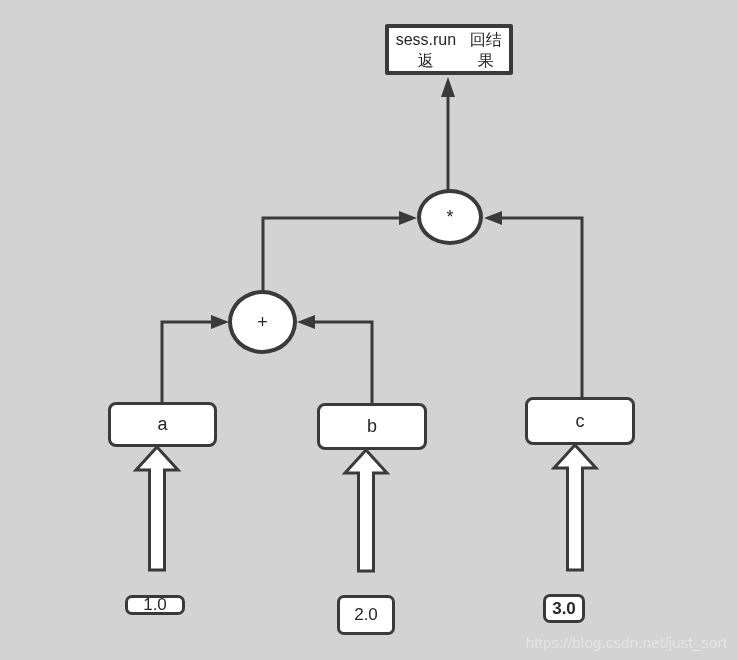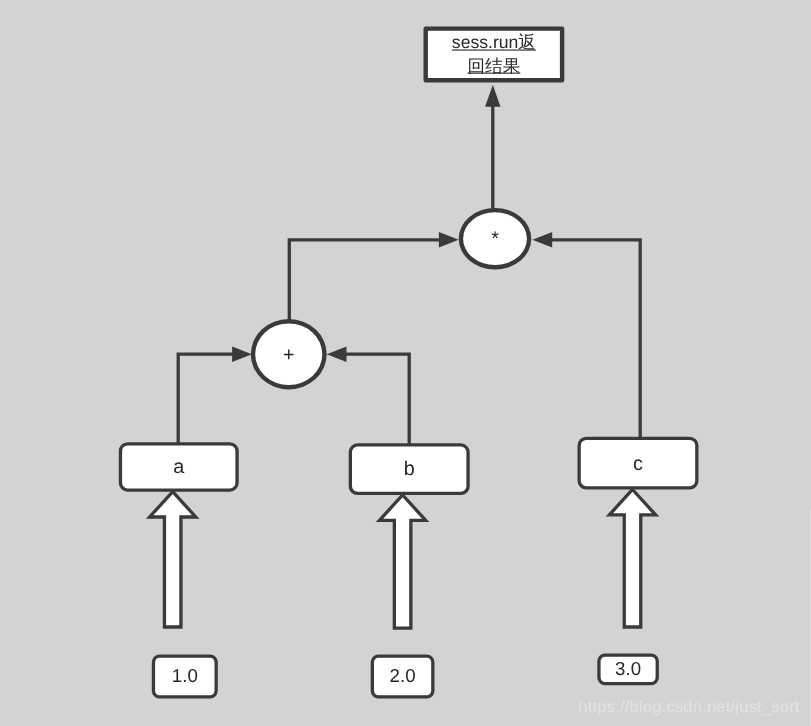--- a/index.html
+++ b/index.html
@@ -28,37 +28,37 @@
     position:absolute;
     background:var(--node-fill, #ffffff);
     border:3px solid var(--stroke, #3a3a3a);
     display:flex; align-items:center; justify-content:center;
     color:var(--text, #26262e);
   }
 
   .result-box {
     left:385px; top:24px; width:128px; height:51px;
     border-width:4px; border-radius:2px;
-    flex-direction:column;
-    font-size:16px; line-height:21px; text-align:center;text-decoration:underline;
+    flex-direction:row;
+    font-size:16px; line-height:21px; text-align:center;
   }
 
   .circle { border-radius:50%; border-width:4px; font-size:18px; }
   .mul-node { left:417px; top:189px; width:66px; height:56px; }
   .add-node { left:228px; top:290px; width:69px; height:64px; }
 
   .var-box { border-radius:8px; font-size:18px; }
   .var-a { left:108px; top:402px; width:109px; height:45px; }
   .var-b { left:317px; top:403px; width:110px; height:47px; }
   .var-c { left:525px; top:397px; width:110px; height:48px; }
 
   .value-box { border-radius:7px; font-size:17px; }
-  .val-1 { left:125px; top:595px; width:60px; height:40px;margin-left:13px; }
+  .val-1 { left:125px; top:595px; width:60px; height:20px; }
   .val-2 { left:337px; top:595px; width:58px; height:40px; }
-  .val-3 { left:543px; top:594px; width:56px; height:29px; }
+  .val-3 { left:543px; top:594px; width:42px; height:29px;font-weight:bold; }
 
   .watermark {
     position:absolute; right:10px; bottom:9px;
     font-size:15px;
     color:var(--watermark, #e6e6e6);
     opacity:0.85;
     letter-spacing:0.2px;
   }
 </style>
 </head>

